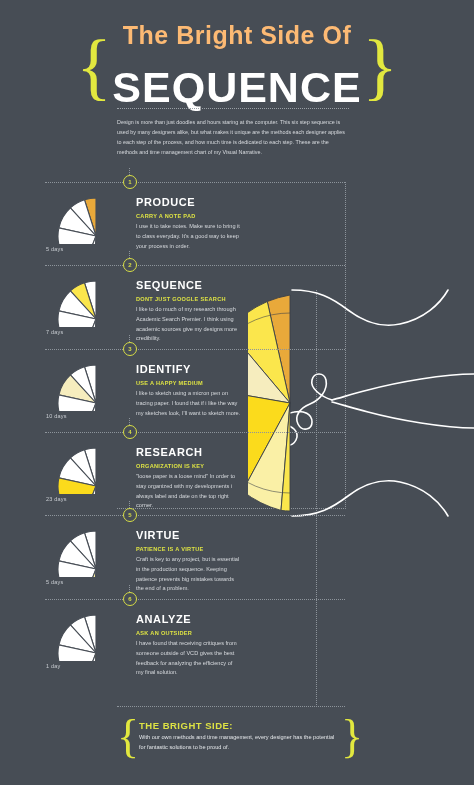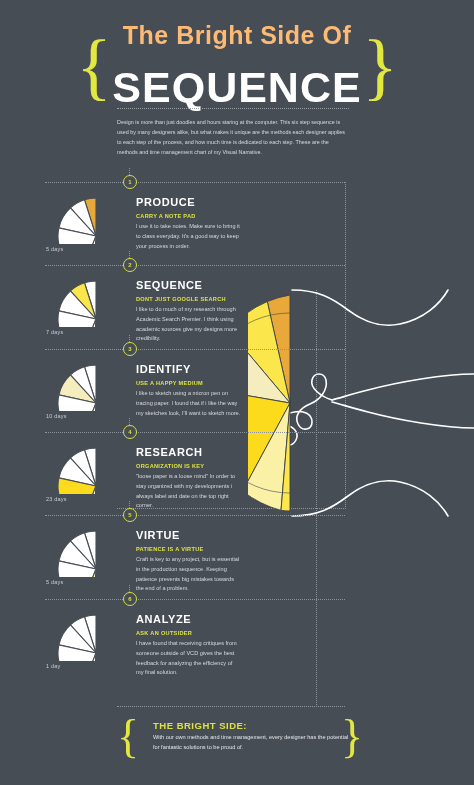--- a/index.html
+++ b/index.html
@@ -97,21 +97,21 @@
   .footer{
     position:absolute;left:117px;top:714px;width:246px;height:46px;
   }
   .f-brace{
     position:absolute;top:50%;transform:translateY(-50%);
     font-size:46px;line-height:1;color:#e2e83f;
     font-family:"Liberation Serif", serif;
   }
   .f-brace.l{left:0;}
   .f-brace.r{right:0;}
-  .f-inner{position:absolute;left:36px;top:6px;width:200px;}
+  .f-inner{position:absolute;left:22px;top:6px;width:200px;}
   .f-title{
     font-size:9.5px;font-weight:bold;letter-spacing:.5px;color:#dde244;
     margin-bottom:2px;
   }
   .f-body{font-size:5.6px;line-height:1.75;color:#e4e7ea;}
 </style>
 </head>
 <body>
 
 <div class="stage">

